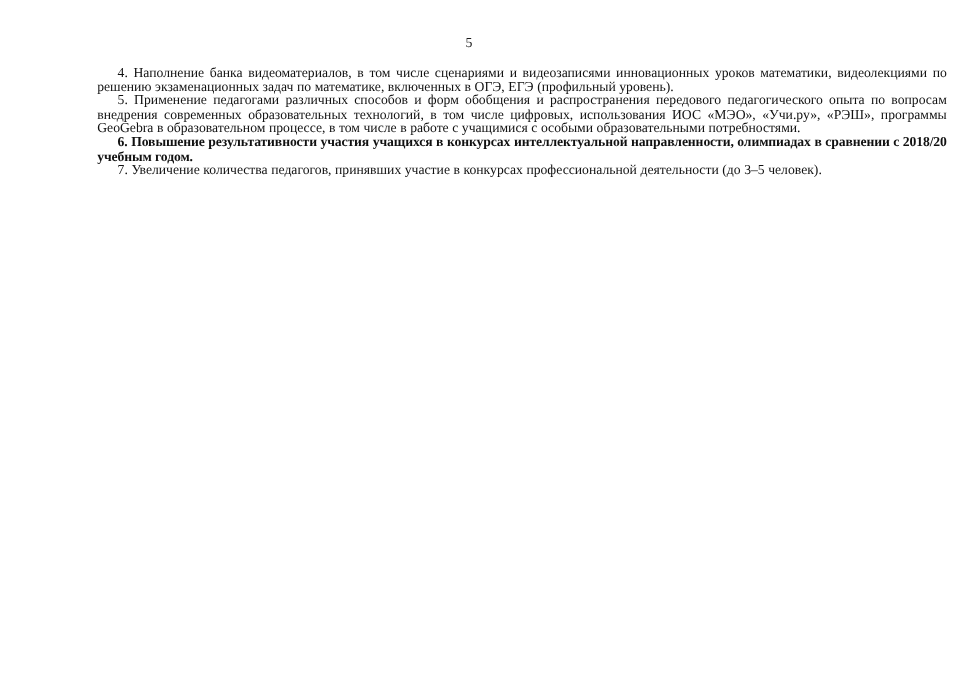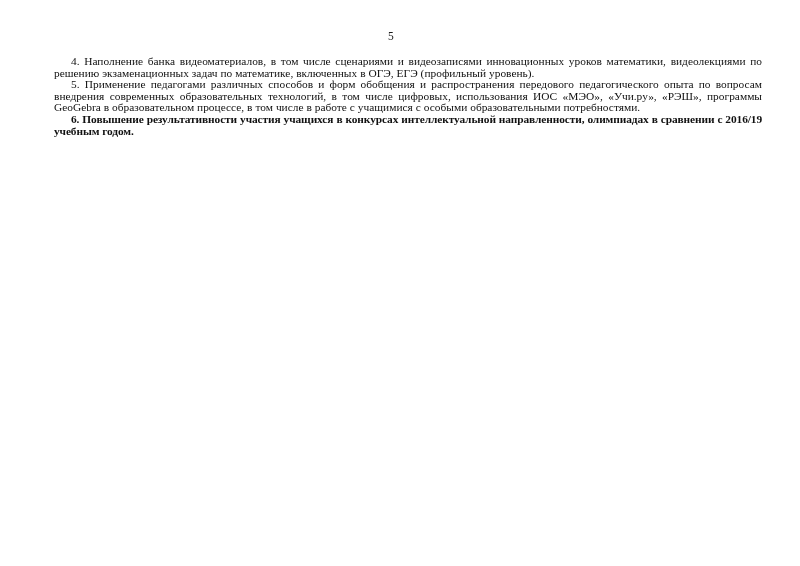--- a/index.html
+++ b/index.html
@@ -35,21 +35,21 @@
     font-size: 11.5px;
     line-height: 13px;
     color: #1a1a1a;
     letter-spacing: 0.2px;
   }
 
   
   .body-text {
     position: absolute;
     top: 56px;
-    left: 54px;
+    left: 81px;
     width: 708px;
   }
 
   .para {
     margin: 0;
     padding: 0;
     text-align: justify;
     text-justify: inter-word;
     text-indent: 17px;
     font-size: 11.4px;
@@ -75,19 +75,20 @@
 <div class="page">
 
   <div class="page-number">5</div>
 
   <div class="body-text">
 
     <p class="para">4. Наполнение банка видеоматериалов, в том числе сценариями и видеозаписями инновационных уроков математики, видеолекциями по решению экзаменационных задач по математике, включенных в ОГЭ, ЕГЭ (профильный уровень).</p>
 
     <p class="para">5. Применение педагогами различных способов и форм обобщения и распространения передового педагогического опыта по вопросам внедрения современных образовательных технологий, в том числе цифровых, использования ИОС «МЭО», «Учи.ру», «РЭШ», программы GeoGebra в образовательном процессе, в том числе в работе с учащимися с особыми образовательными потребностями.</p>
 
-    <p class="para heavy">6. Повышение результативности участия учащихся в конкурсах интеллектуальной направленности, олимпиадах в сравнении с 2016/19 учебным годом.</p>
+    <p class="para heavy">6. Повышение результативности участия учащихся в конкурсах интеллектуальной направленности, олимпиадах в сравнении с 2018/20 учебным годом.</p>
 
+    <p class="para single">7. Увеличение количества педагогов, принявших участие в конкурсах профессиональной деятельности (до 3–5 человек).</p>
 
 
   </div>
 
 </div>
 
 </body></html>

